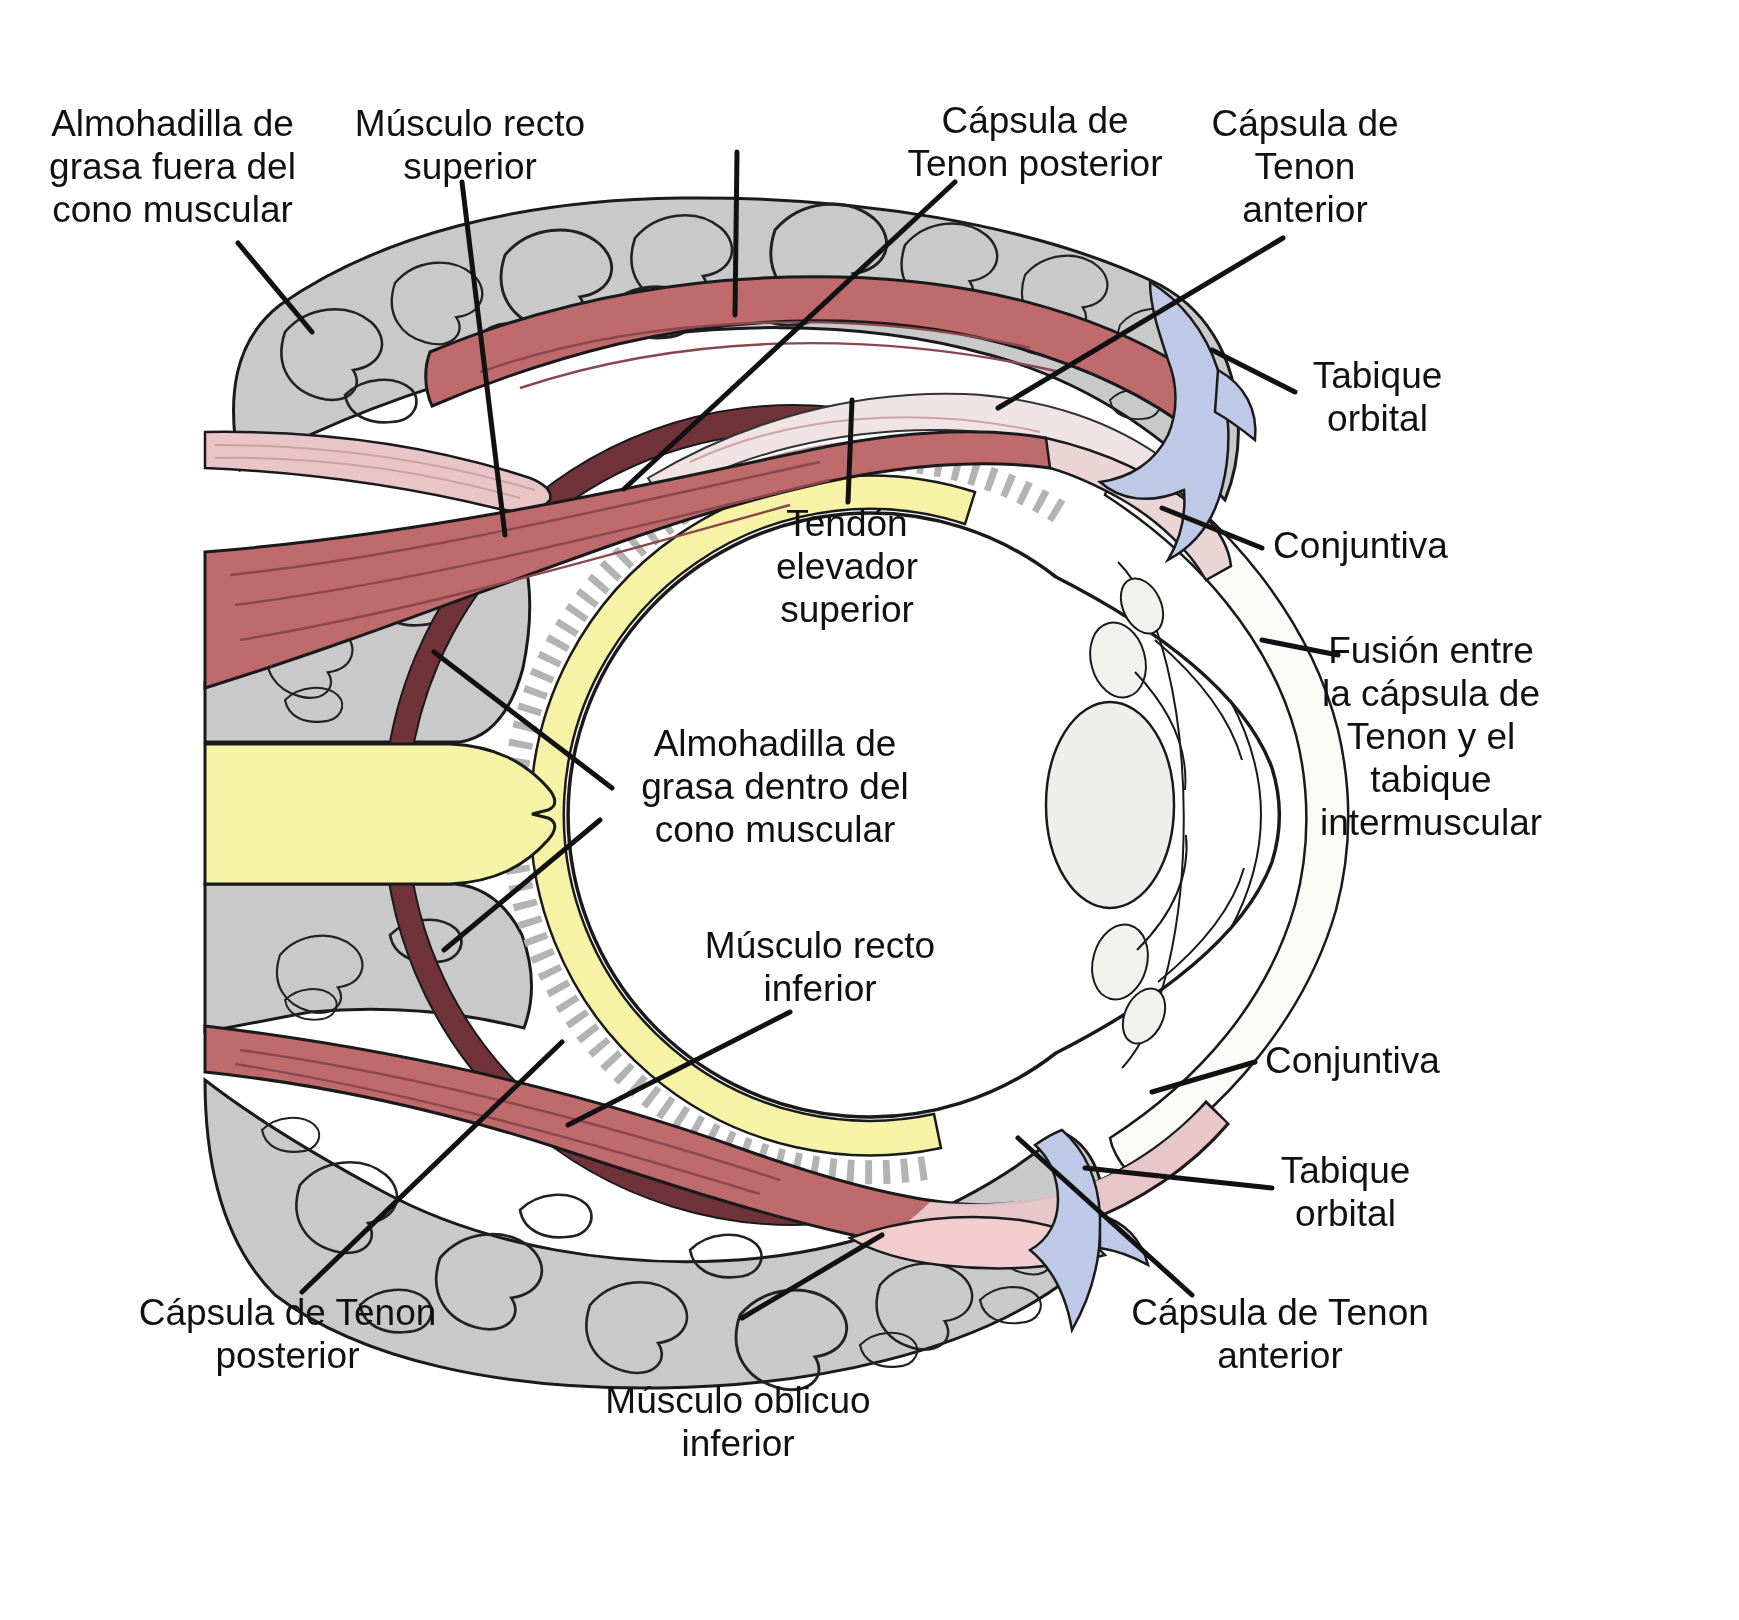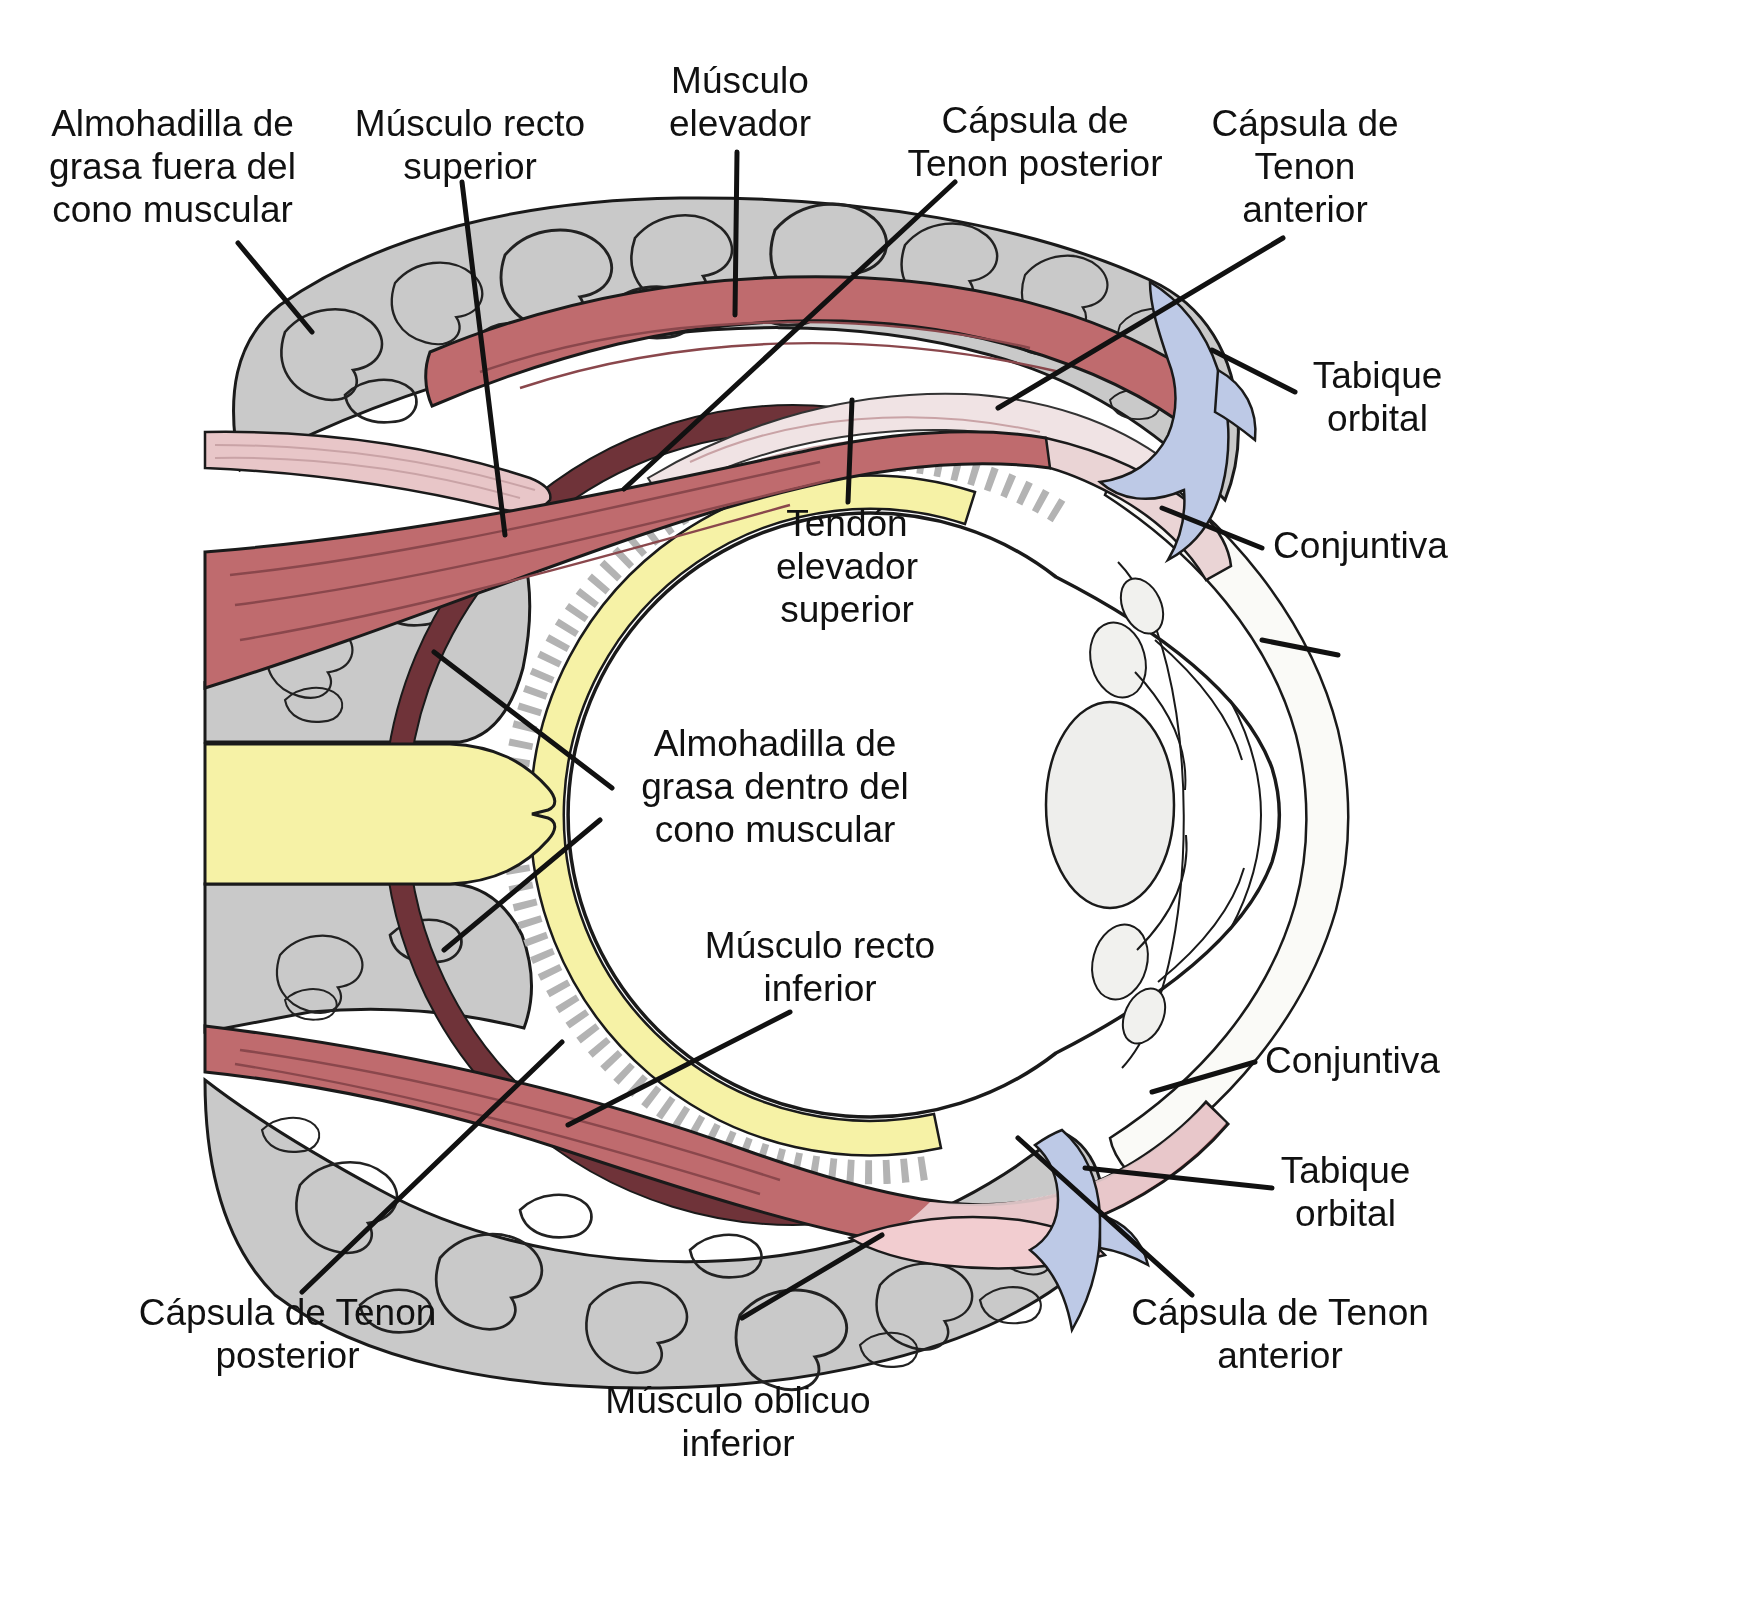--- a/index.html
+++ b/index.html
@@ -189,33 +189,36 @@
     <line class="lead" x1="742" y1="1318" x2="882" y2="1235"></line>
     <line class="lead" x1="1192" y1="1295" x2="1018" y2="1138"></line>
   </g>
 </svg>
 
 <div class="label" style="left:30px;  top:103px;  width:285px;">Almohadilla de
 grasa fuera del
 cono muscular</div>
 <div class="label" style="left:330px; top:103px;  width:280px;">Músculo recto
 superior</div>
-<div class="label" style="left:645px; top:60px;   width:190px;">Músculo
-elevador</div>
 <div class="label" style="left:880px; top:100px;  width:310px;">Cápsula de
 Tenon posterior</div>
 <div class="label" style="left:1185px;top:103px;  width:240px;">Cápsula de
 Tenon
 anterior</div>
 <div class="label" style="left:1290px;top:355px;  width:175px;">Tabique
 orbital</div>
 <div class="label" style="left:1258px;top:525px;  width:205px;">Conjuntiva</div>
 <div class="label" style="left:752px; top:503px;  width:190px;">Tendón
 elevador
 superior</div>
+<div class="label" style="left:1300px;top:630px;  width:262px;">Fusión entre
+la cápsula de
+Tenon y el
+tabique
+intermuscular</div>
 <div class="label" style="left:615px; top:723px;  width:320px;">Almohadilla de
 grasa dentro del
 cono muscular</div>
 <div class="label" style="left:680px; top:925px;  width:280px;">Músculo recto
 inferior</div>
 <div class="label" style="left:1250px;top:1040px; width:205px;">Conjuntiva</div>
 <div class="label" style="left:1258px;top:1150px; width:175px;">Tabique
 orbital</div>
 <div class="label" style="left:105px; top:1292px; width:365px;">Cápsula de Tenon
 posterior</div>

